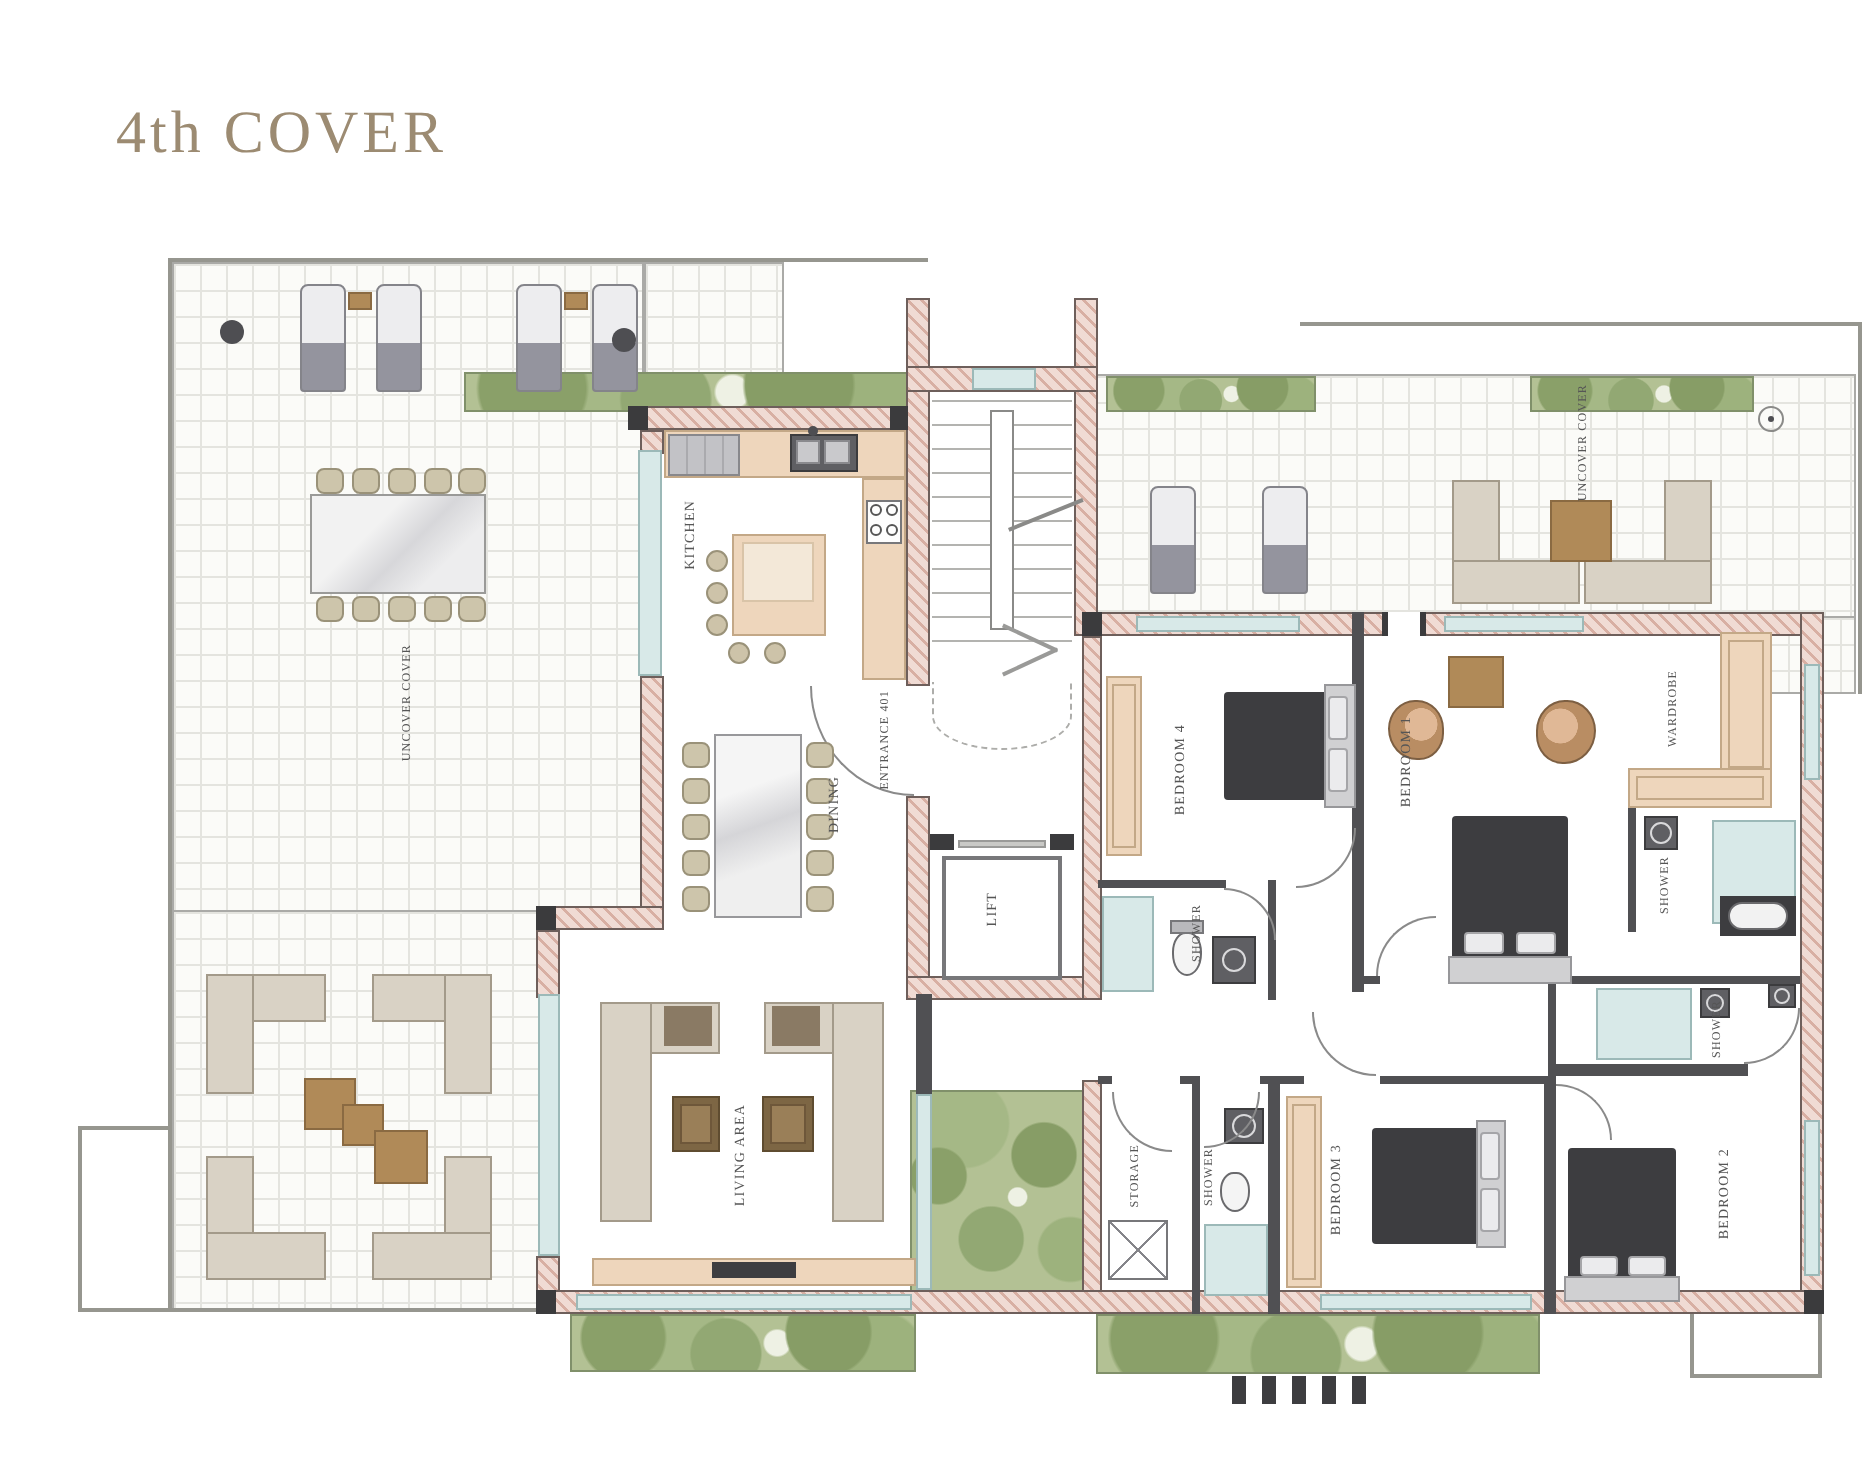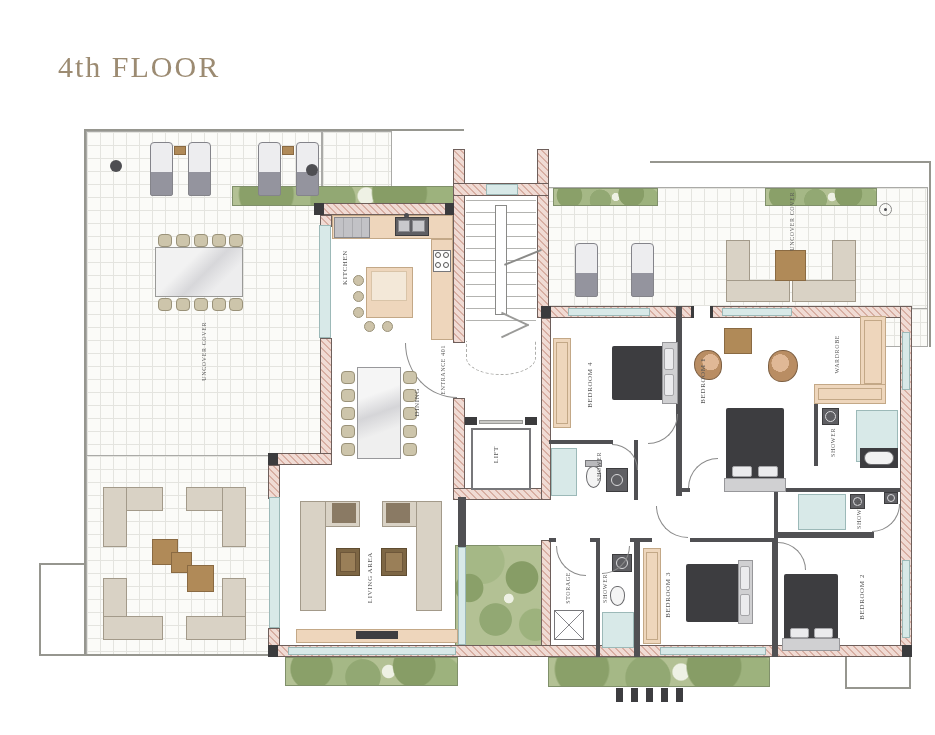--- a/index.html
+++ b/index.html
@@ -47,21 +47,21 @@
   .toilet{position:absolute;box-sizing:border-box;background:#f4f4f4;border:1px solid #6a6a6d;border-radius:45% 45% 50% 50%;}
   .xbox{position:absolute;box-sizing:border-box;border:1px solid #77777a;background:
      linear-gradient(45deg,transparent calc(50% - .7px),#85858a calc(50% - .7px) calc(50% + .7px),transparent calc(50% + .7px)),
      linear-gradient(-45deg,transparent calc(50% - .7px),#85858a calc(50% - .7px) calc(50% + .7px),transparent calc(50% + .7px));}
   .dot{position:absolute;box-sizing:border-box;background:#4e4e52;border-radius:50%;}
 </style>
 </head>
 <body>
 
 <div id="stage">
-  <div class="title">4th FLOOR</div>
+  <div class="title">4th COVER</div>
 
   <div class="tiles" style="left:86px;top:131px;width:236px;height:326px"></div>
   <div class="tiles" style="left:86px;top:455px;width:184px;height:200px"></div>
   <div class="tiles" style="left:322px;top:131px;width:70px;height:74px"></div>
   <div class="tiles" style="left:547px;top:187px;width:381px;height:123px"></div>
   <div class="tiles" style="left:880px;top:308px;width:48px;height:39px"></div>
 
   <div class="thin" style="left:84px;top:129px;width:380px;height:2px"></div>
   <div class="thin" style="left:84px;top:129px;width:2px;height:527px"></div>
   <div class="thin" style="left:84px;top:654px;width:190px;height:2px"></div>

